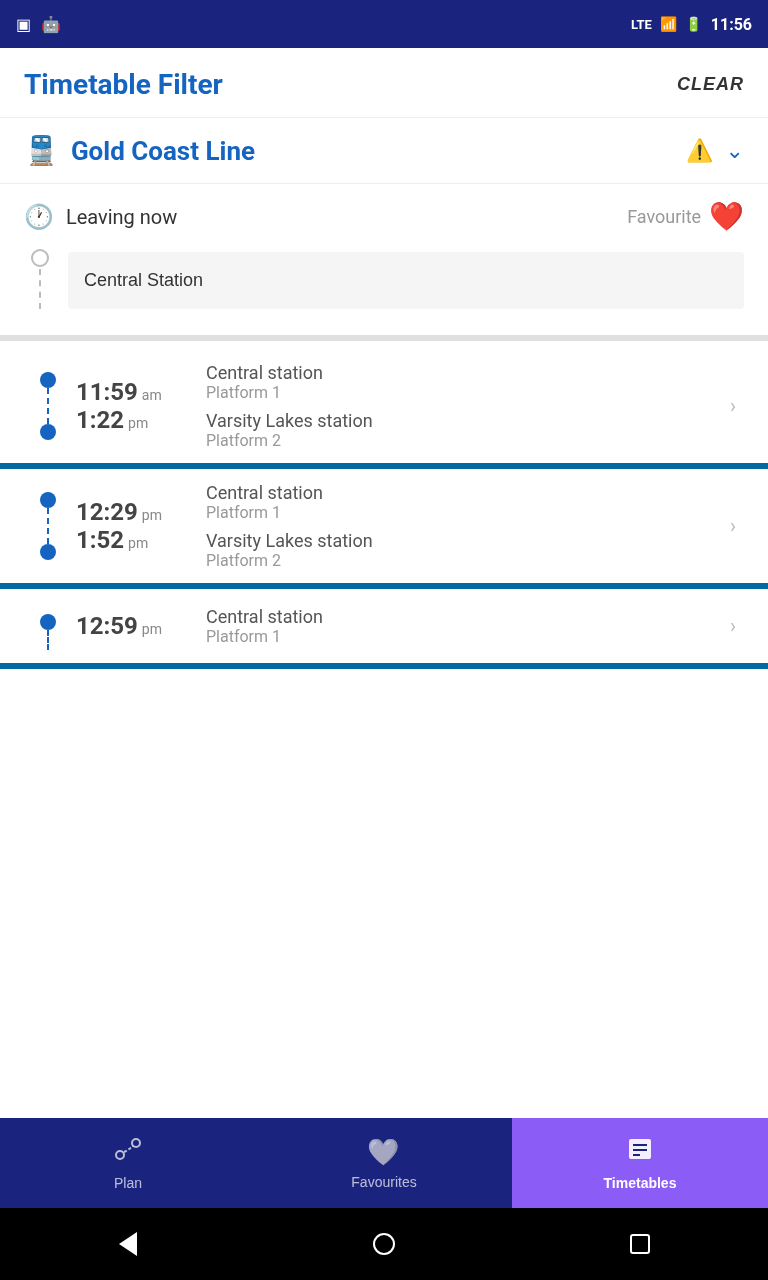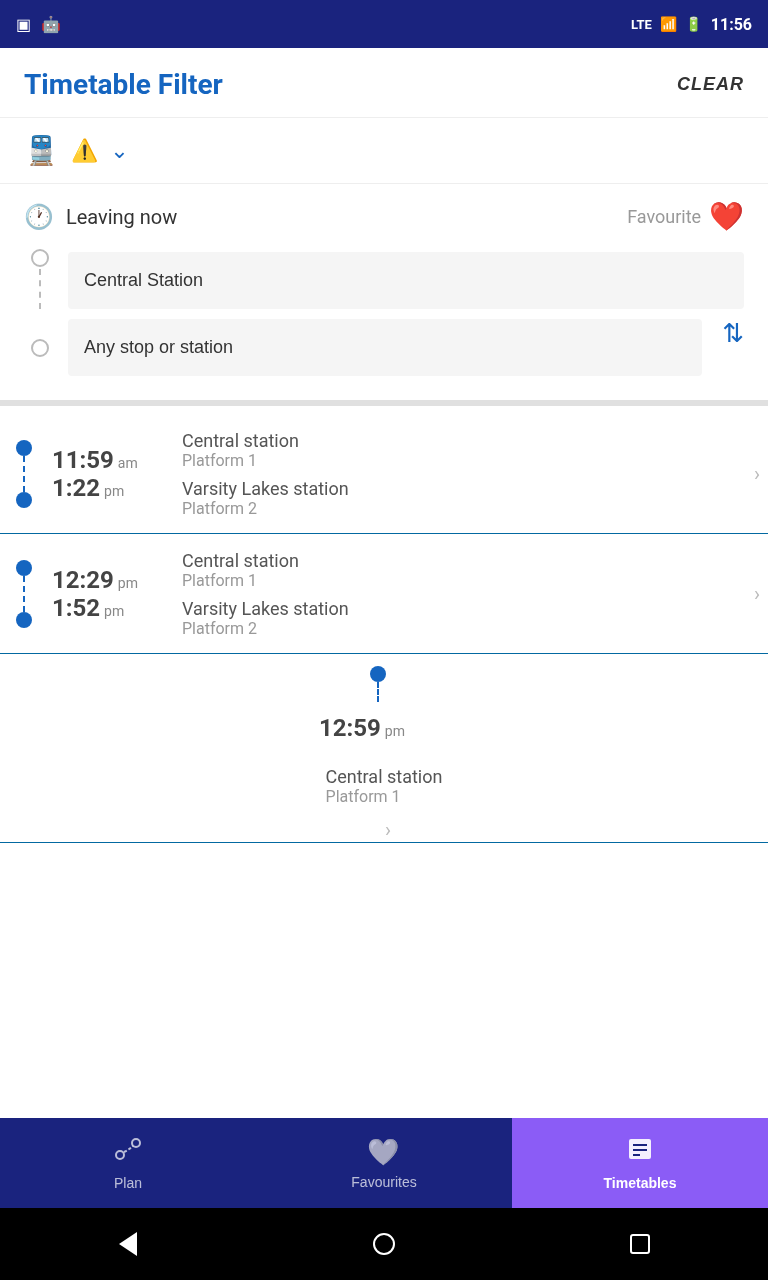--- a/index.html
+++ b/index.html
@@ -153,22 +153,22 @@
 
     
     .timetable-list {
       flex: 1;
       overflow-y: auto;
       padding: 8px 0;
     }
     .trip-row {
       display: flex;
       align-items: center;
-      padding: 0 8px;
-      border-bottom: 1px solid #0369a1;
+      padding: 0 32px;
+      border-bottom: 6px solid #0369a1;
       min-height: 120px;
     }
     .trip-timeline {
       width: 32px;
       display: flex;
       flex-direction: column;
       align-items: center;
       margin-right: 12px;
     }
     .trip-dot-top, .trip-dot-bottom {
@@ -296,20 +296,21 @@
   </div>
 </div>
 
 <div class="header">
   <span class="header-title">Timetable Filter</span>
   <button class="clear-btn">CLEAR</button>
 </div>
 
 <div class="line-selector">
   <span class="train-icon">🚆</span>
+  <span class="line-name">Gold Coast Line</span>
   <span class="warning-icon">⚠️</span>
   <span class="chevron-down">⌄</span>
 </div>
 
 <div class="time-row">
   <div class="time-left">
     <span class="clock-icon">🕐</span>
     <span class="leaving-now">Leaving now</span>
   </div>
   <div class="favourite-row">
@@ -319,27 +320,20 @@
 </div>
 
 <div class="stations-section">
   <div class="station-row">
     <div class="station-dot-container">
       <div class="station-dot"></div>
       <div class="dotted-line"></div>
     </div>
     <input class="station-input" type="text" value="Central Station" style="">
   </div>
-  <div class="station-row" style="position:relative;">
-    <div class="station-dot-container">
-      <div class="station-dot"></div>
-    </div>
-    <input class="station-input" type="text" value="Any stop or station" style="">
-    <span class="swap-icon" style="position:static; margin-left:8px; font-size:26px; color:#1565c0; cursor:pointer;">⇅</span>
-  </div>
 </div>
 
 <div class="divider"></div>
 
 <div class="timetable-list">
 
   <div class="trip-row">
     <div class="trip-timeline">
       <div class="trip-dot-top"></div>
       <div class="trip-dotted-line"></div>
@@ -390,21 +384,21 @@
         <span class="platform-label">Platform 1</span>
       </div>
       <div class="trip-station-item">
         <span class="station-name">Varsity Lakes station</span>
         <span class="platform-label">Platform 2</span>
       </div>
     </div>
     <span class="trip-chevron">›</span>
   </div>
 
-  <div class="trip-row" style="min-height:80px;flex-direction:column;">
+  <div class="trip-row" style="min-height:80px;">
     <div class="trip-timeline" style="justify-content:flex-start; padding-top:12px;">
       <div class="trip-dot-top"></div>
       <div class="trip-dotted-line" style="min-height:20px;"></div>
     </div>
     <div class="trip-times" style="padding-top:12px;">
       <div class="trip-time">
         <span class="time-main">12:59</span>
         <span class="time-ampm">pm</span>
       </div>
     </div>

